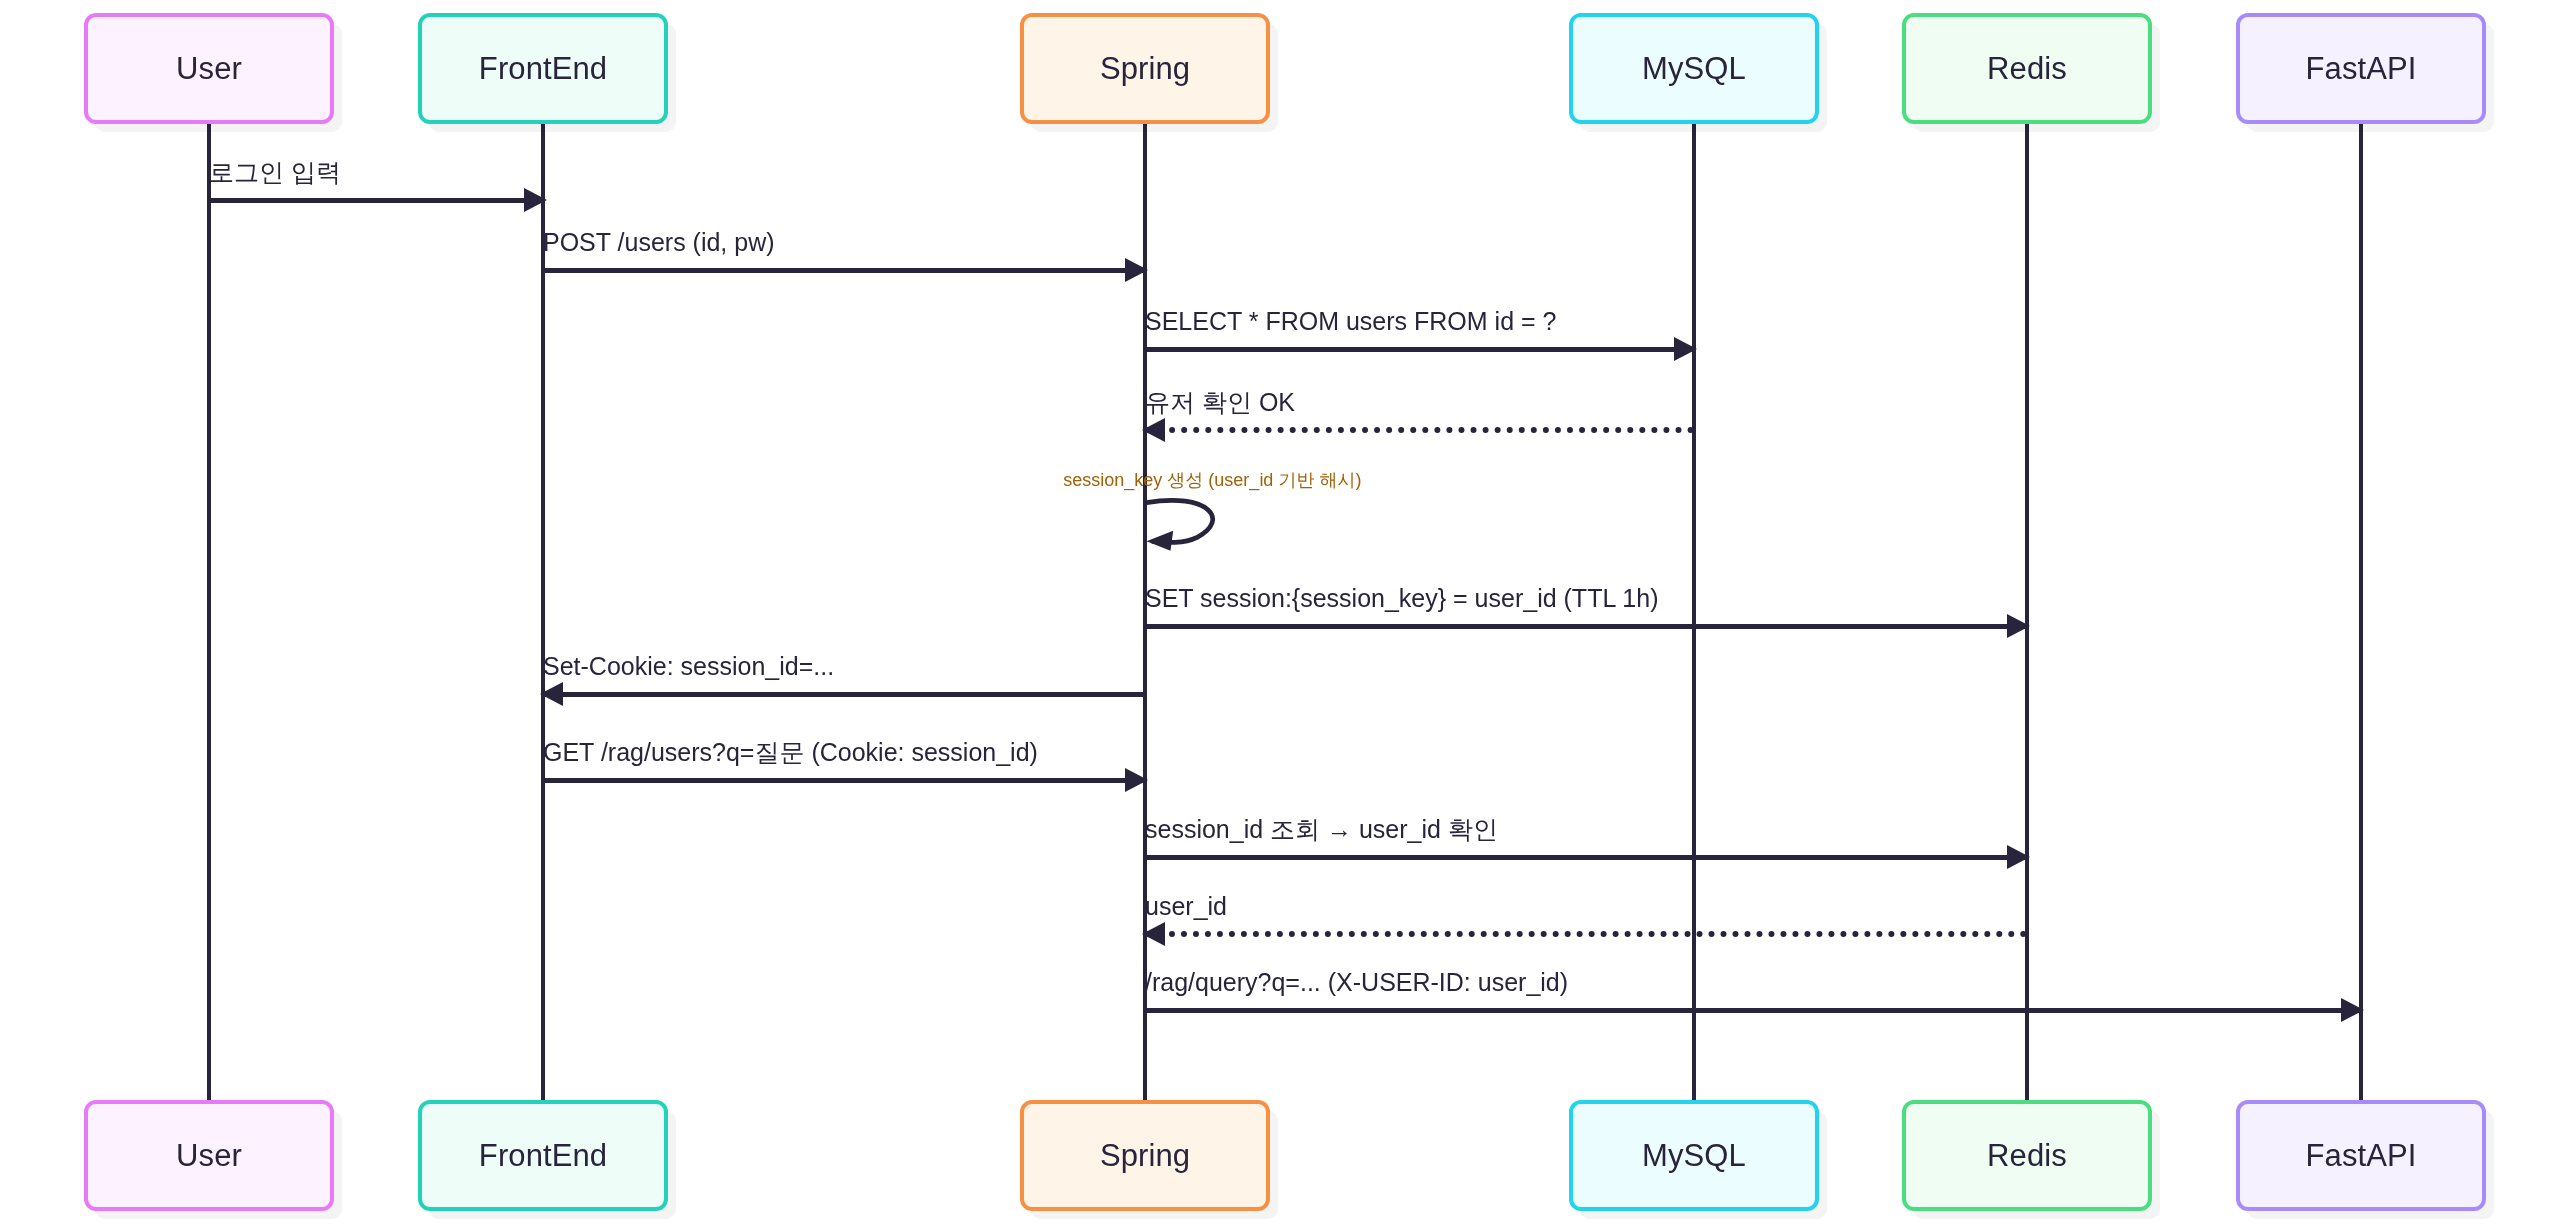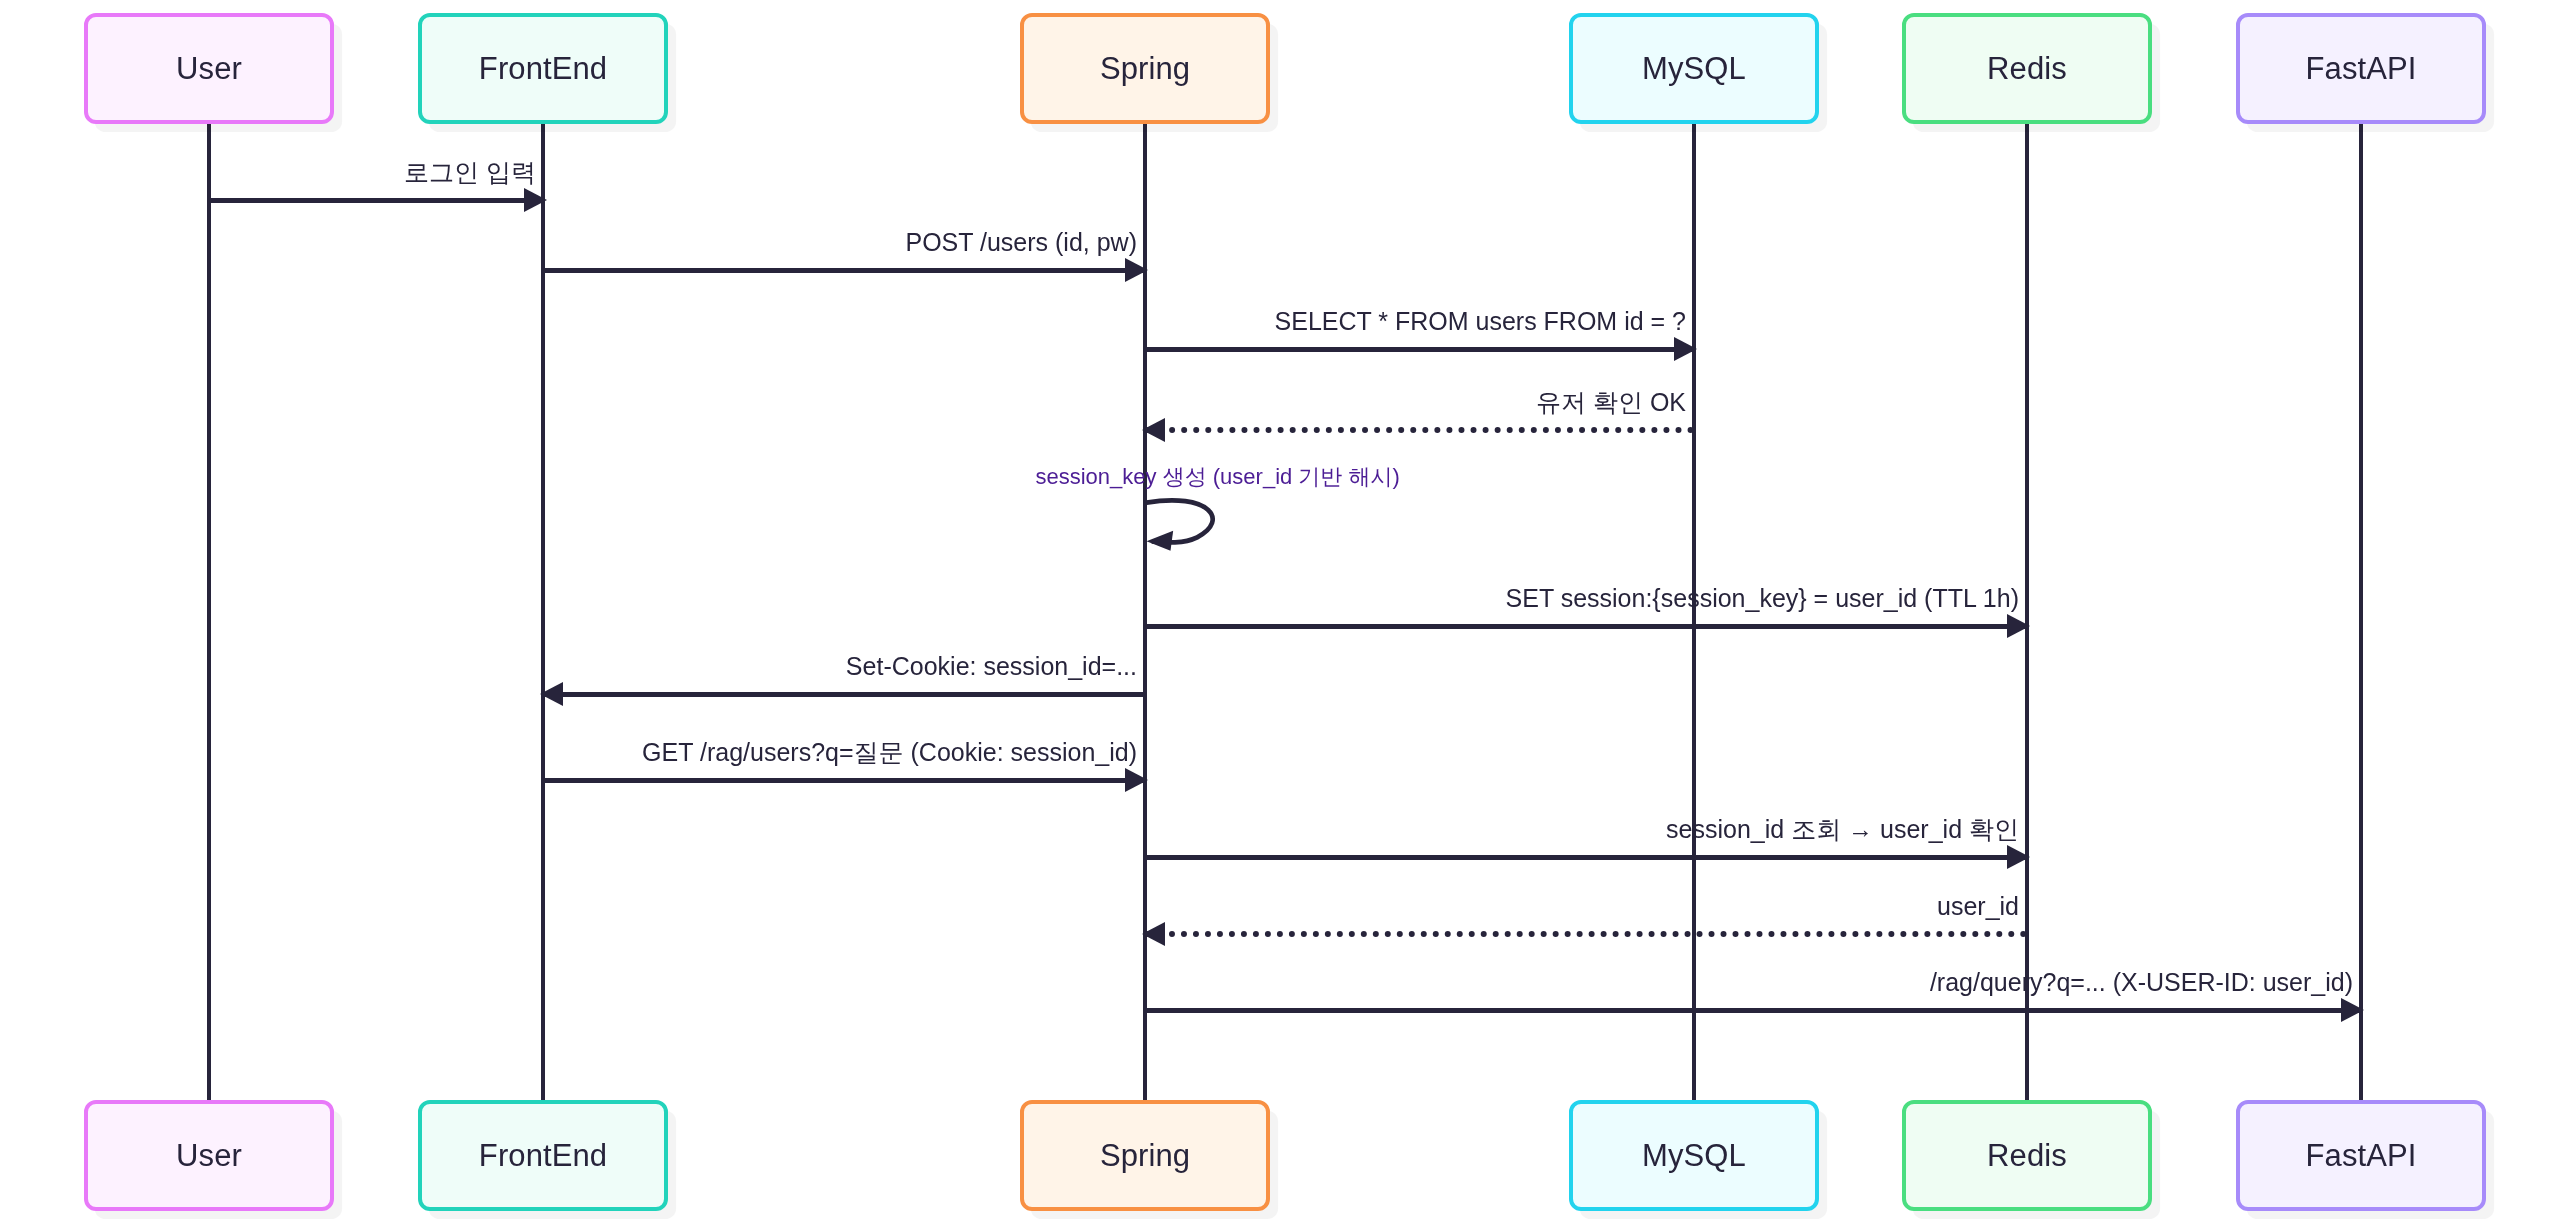--- a/index.html
+++ b/index.html
@@ -68,40 +68,40 @@
   .msg.right .head{
     right:-2.7px;
     border-left:23px solid #27243b;
   }
   .msg.left .head{
     left:-2.7px;
     border-right:23px solid #27243b;
   }
   .msg .caption{
     position:absolute;
-    left:0;right:8px;
+    left:0;right:0;
     bottom:12px;
-    text-align:right;
+    text-align:left;
     font-size:25px;
     color:#27243b;
     white-space:nowrap;
     line-height:1.1;
   }
 
   
   .selfmsg{position:absolute;z-index:4;}
   .selfmsg svg{display:block;overflow:visible;}
   .selfmsg .caption{
     position:absolute;
     bottom:100%;
     left:50%;
     transform:translateX(-42%);
     margin-bottom:4px;
-    font-size:22px;
-    color:#4c1d95;
+    font-size:18px;
+    color:#a16207;
     white-space:nowrap;
   }
 </style>
 </head>
 <body>
 
 <div id="stage">
     <div class="lifeline" style="left: 207px; top: 124px; height: 976px;"></div>
     <div class="lifeline" style="left: 541px; top: 124px; height: 976px;"></div>
     <div class="lifeline" style="left: 1143px; top: 124px; height: 976px;"></div>

